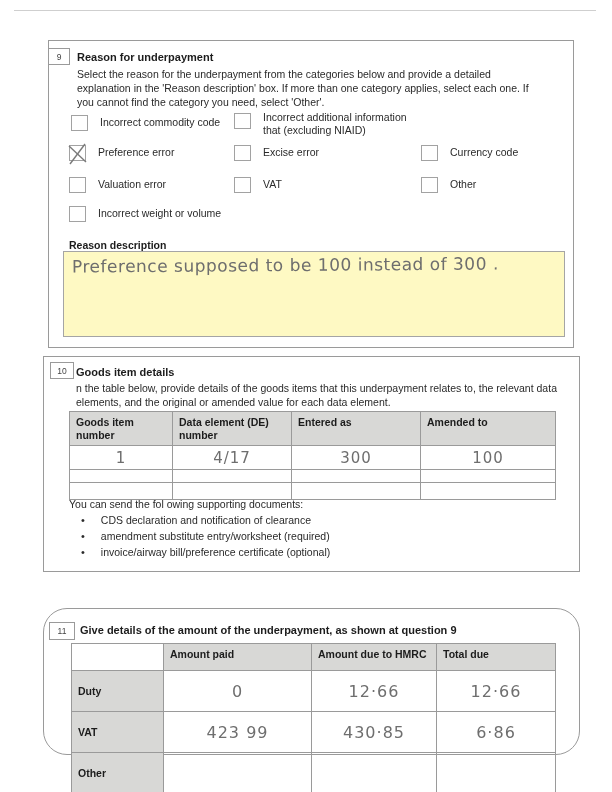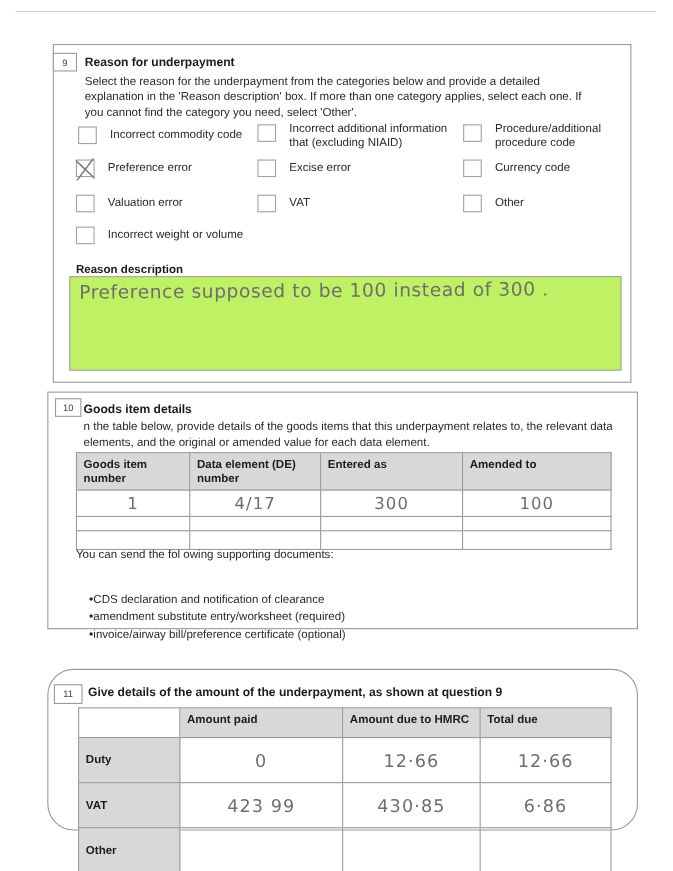--- a/index.html
+++ b/index.html
@@ -24,42 +24,42 @@
   .checkbox{
     position:relative;flex:0 0 auto;width:15px;height:14px;border:1px solid #a2a2a2;background:#fff;
   }
   .checkbox svg{position:absolute;left:-5px;top:-5px;display:none;}
   .checkbox.checked svg{display:block;}
   .cb-label{font-size:10.5px;line-height:1.25;color:#2a2a2a;}
   .w150{width:152px;margin-top:-2px;}
   .w118{width:118px;margin-top:-2px;}
   
   .reason-label{position:absolute;font-size:10.5px;font-weight:bold;color:#1c1c1c;}
-  .reason-box{position:absolute;border:1px solid #a5a5a5;background:#bef264;}
+  .reason-box{position:absolute;border:1px solid #a5a5a5;background:#fef9c3;}
   .hw{font-family:"DejaVu Sans",sans-serif;color:#6e6e6e;}
   .reason-hw{position:absolute;left:8px;top:3px;font-size:17px;letter-spacing:0.5px;transform:rotate(-0.4deg);white-space:nowrap;}
   
   table{border-collapse:collapse;table-layout:fixed;}
   .ftable{position:absolute;}
   .ftable td,.ftable th{border:1px solid #9a9a9a;overflow:visible;}
   .ftable th{
     background:#d8d8d6;font-size:10.5px;font-weight:bold;text-align:left;
     vertical-align:top;padding:4px 6px;color:#1c1c1c;line-height:1.2;
   }
   .ftable td{font-size:15px;text-align:center;vertical-align:middle;padding:0;}
   .ftable td.lbl{
     background:#d8d8d6;font-family:"Liberation Sans",sans-serif;font-size:10.5px;font-weight:bold;
     text-align:left;padding:14px 6px;color:#1c1c1c;
   }
   .ftable th.blank{background:#ffffff;}
   .hwcell{font-family:"DejaVu Sans",sans-serif;color:#6e6e6e;letter-spacing:1px;}
   .sec11 .hwcell{font-size:16px;}
   
   .docs-intro{position:absolute;font-size:10.5px;color:#2a2a2a;}
-  .doc-item{position:absolute;display:flex;gap:0;font-size:10.5px;color:#2a2a2a;margin-top:25px;}
+  .doc-item{position:absolute;display:flex;gap:16px;font-size:10.5px;color:#2a2a2a;}
   .doc-item .bullet::before{content:"\2022";font-size:11px;color:#2a2a2a;}
 </style>
 </head>
 <body>
 
 <div class="page">
   <div class="scan-topline"></div>
 
   <div class="section sec9">
     <div class="qnum" style="left:-1px;top:7px;width:20px;height:15px;">9</div>
@@ -70,26 +70,20 @@
       <span class="checkbox">
         
       </span>
       <span class="cb-label">Incorrect commodity code</span>
     </div>
     <div class="cb-item top" style="left:185px;top:72px;">
       <span class="checkbox">
         
       </span>
       <span class="cb-label w150">Incorrect additional information that (excluding NIAID)</span>
-    </div>
-    <div class="cb-item top" style="left:372px;top:72px;">
-      <span class="checkbox">
-        
-      </span>
-      <span class="cb-label w118">Procedure/additional procedure code</span>
     </div>
 
     <div class="cb-item" style="left:20px;top:104px;text-align:center;">
       <span class="checkbox checked">
         <svg width="25" height="24">
             <line x1="4" y1="5" x2="21" y2="21" stroke="#7a7a7a" stroke-width="1.4"></line>
             <line x1="20" y1="3" x2="5" y2="23" stroke="#7a7a7a" stroke-width="1.4"></line>
           </svg>
       </span>
       <span class="cb-label">Preference error</span>

